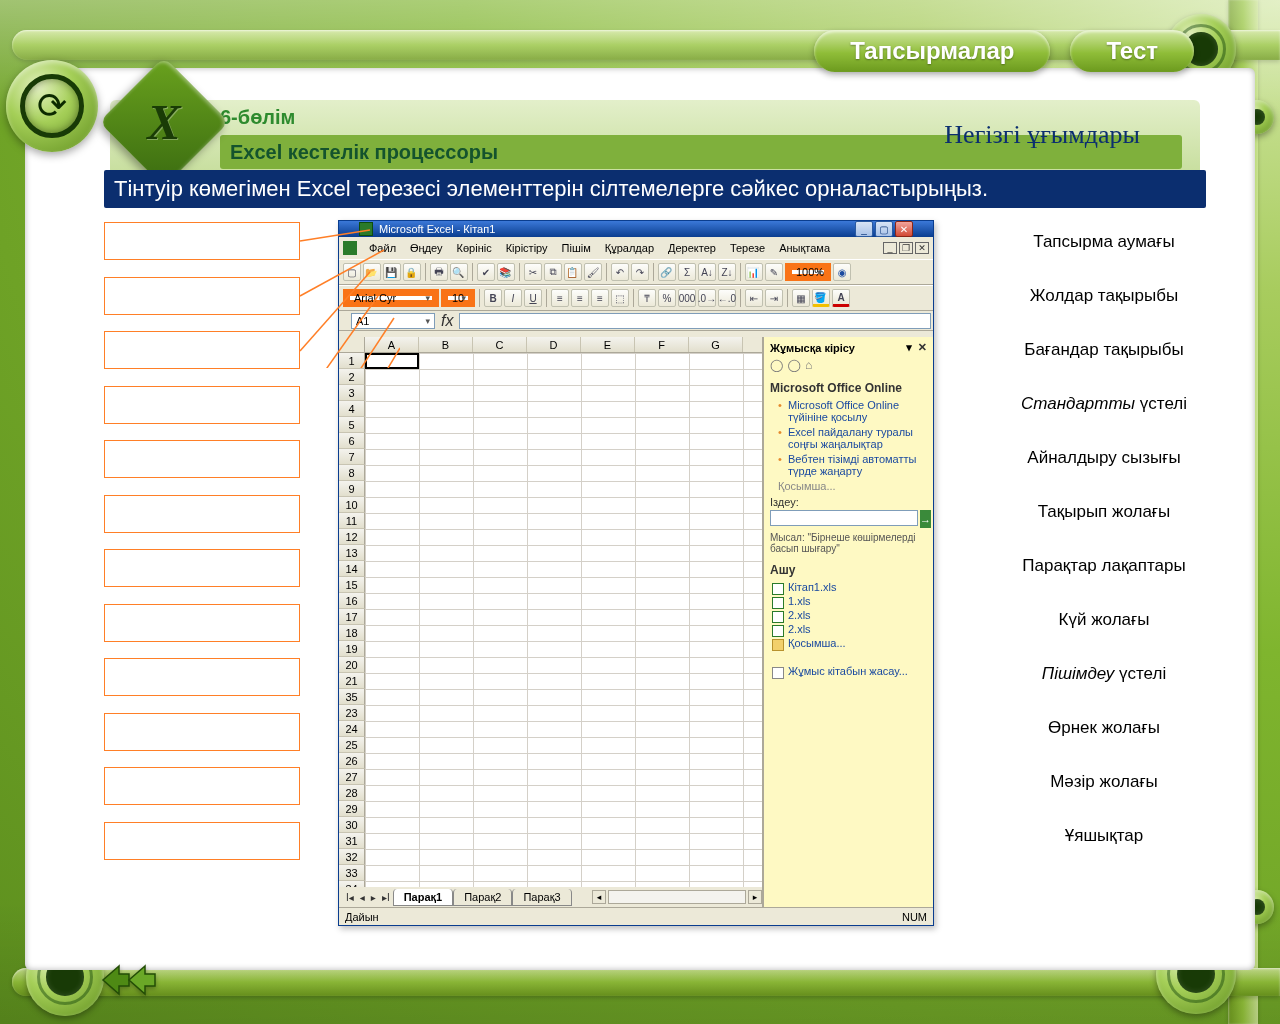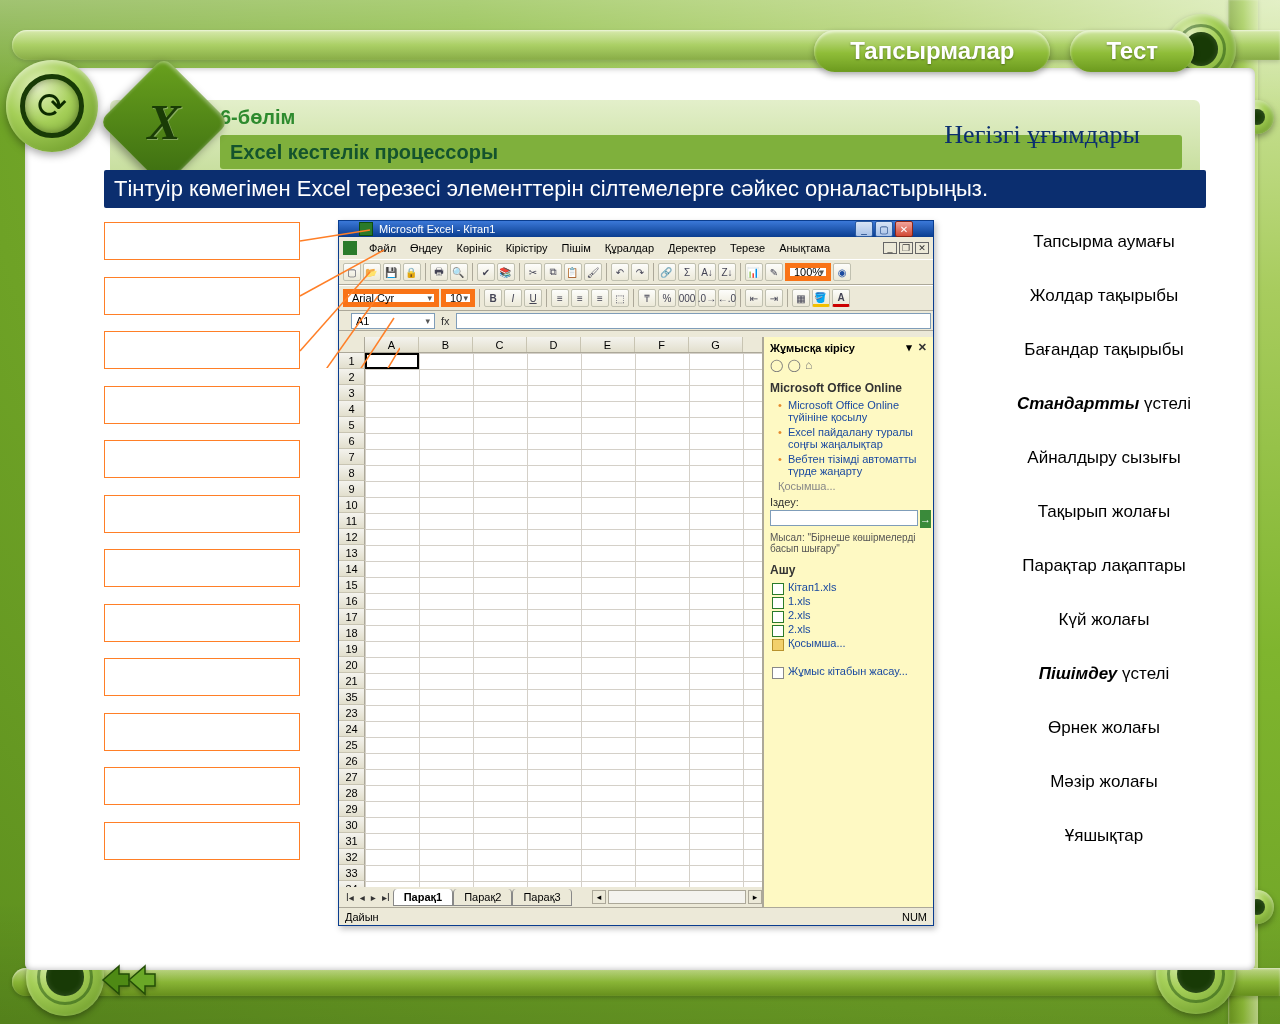--- a/index.html
+++ b/index.html
@@ -103,47 +103,47 @@
   
   .work-area { position:absolute; top:218px; left:100px; right:64px; bottom:64px; }
 
   
   .drop-col { position:absolute; left:4px; top:4px; width:196px; display:flex; flex-direction:column; gap:16.5px;}
   .drop-box { height:38px; border:1.5px solid #ff7f27; background:#fff; cursor:pointer;}
 
   
   .label-col { position:absolute; right:6px; top:14px; width:212px; display:flex; flex-direction:column; gap:34px; }
   .label-item { font-size:17px; font-family:Arial,sans-serif; color:#000; text-align:center; cursor:grab;}
-  .label-item em{ font-style:italic; font-weight:bold;}
+  .label-item em{ font-style:italic; font-weight:normal;}
 
   
   .excel-window { position:absolute; left:238px; top:2px; width:596px; height:706px; background:#ece9d8; border:1px solid #0a3d8f; box-shadow:2px 3px 6px rgba(0,0,0,.25); font-family:Tahoma,Arial,sans-serif; font-size:11px;}
   .titlebar{ height:16px; background:linear-gradient(180deg,#3b78d8 0%,#0a3d8f 100%); color:#fff; display:flex; align-items:center; padding:0 20px; justify-content:space-between;text-align:right;}
   .titlebar .t-left{display:flex; align-items:center; gap:6px;}
   .titlebar .t-left .xl-icon{width:14px;height:14px;background:#2a7a2a;border:1px solid #0d4d0d;display:inline-block;}
   .titlebar .btns{display:flex; gap:2px;}
   .titlebar .wbtn{width:18px;height:16px;background:linear-gradient(180deg,#d7e4f5,#a9c2e8);border:1px solid #2a5aa0;border-radius:2px;display:flex;align-items:center;justify-content:center;font-size:10px;color:#103a7a;}
   .titlebar .wbtn.close{background:linear-gradient(180deg,#f2a49c,#d24a35);color:#fff;border-color:#8a2617;}
 
   .menubar{height:22px;background:#ece9d8;display:flex;align-items:center;gap:2px;padding:0 4px;color:#000;}
   .menubar .xl-icon{width:14px;height:14px;background:#2a7a2a;display:inline-block;margin-right:4px;}
   .menubar span{padding:2px 6px; cursor:pointer;}
   .menubar .docbtns{margin-left:auto;display:flex;gap:2px;}
   .menubar .docbtns .sq{width:14px;height:12px;border:1px solid #666;background:#ece9d8;font-size:9px;display:flex;align-items:center;justify-content:center;color:#333;}
 
   .toolbar{height:26px;background:#ece9d8;border-top:1px solid #fff;border-bottom:1px solid #aca899;display:flex;align-items:center;gap:2px;padding:0 4px;overflow:hidden;}
   .tb .ico{width:18px;height:18px;border:1px solid #c0c0b0;background:linear-gradient(180deg,#fdfdfb,#ece9d8);display:inline-flex;align-items:center;justify-content:center;font-size:10px;color:#445;border-radius:2px;}
   .tb .sep{width:1px;height:18px;background:#aca899;margin:0 2px;}
-  .tb .combo{height:18px;border:5px solid #f97316;background:#fff;display:inline-flex;align-items:center;padding:0 14px 0 4px;position:relative;font-size:11px;}
+  .tb .combo{height:18px;border:7px solid #f97316;background:#fff;display:inline-flex;align-items:center;padding:0 14px 0 4px;position:relative;font-size:11px;}
   .tb .combo::after{content:"▾";position:absolute;right:2px;font-size:9px;color:#555;}
 
   .fx-bar{height:20px;background:#ece9d8;border-bottom:1px solid #aca899;display:flex;align-items:center;}
   .name-box{width:84px;height:16px;border:1px solid #7f9db9;background:#fff;margin-left:12px;padding:0 4px;display:flex;align-items:center;font-size:11px;}
   .name-box::after{content:"▾";margin-left:auto;font-size:9px;color:#555;}
-  .fx-lbl{margin:0 6px;font-size:11px;color:#333;}
+  .fx-lbl{margin:0 6px;font-style:italic;font-size:16px;color:#333;}
   .fx-input{flex:1;height:16px;border:1px solid #7f9db9;background:#fff;margin-right:2px;}
 
   .sheet-area{position:absolute;top:116px;bottom:18px;left:0;right:0;display:flex;}
   .grid{flex:1;background:#fff;position:relative;overflow:hidden;border-right:1px solid #aca899;}
   .col-headers{position:absolute;top:0;left:26px;right:0;height:16px;display:flex;background:#ece9d8;border-bottom:1px solid #aca899;}
   .col-headers .ch{width:54px;border-right:1px solid #c8c4b2;text-align:center;font-size:11px;line-height:16px;color:#000;background:linear-gradient(180deg,#f4f3ee,#e2dfcd);}
   .corner{position:absolute;top:0;left:0;width:26px;height:16px;background:#ece9d8;border-right:1px solid #aca899;border-bottom:1px solid #aca899;}
   .row-headers{position:absolute;top:16px;left:0;width:26px;bottom:20px;background:#ece9d8;}
   .row-headers .rh{height:16px;border-bottom:1px solid #c8c4b2;border-right:1px solid #aca899;text-align:center;font-size:11px;line-height:16px;background:linear-gradient(180deg,#f4f3ee,#e2dfcd);}
   .cells{position:absolute;top:16px;left:26px;right:0;bottom:20px;

